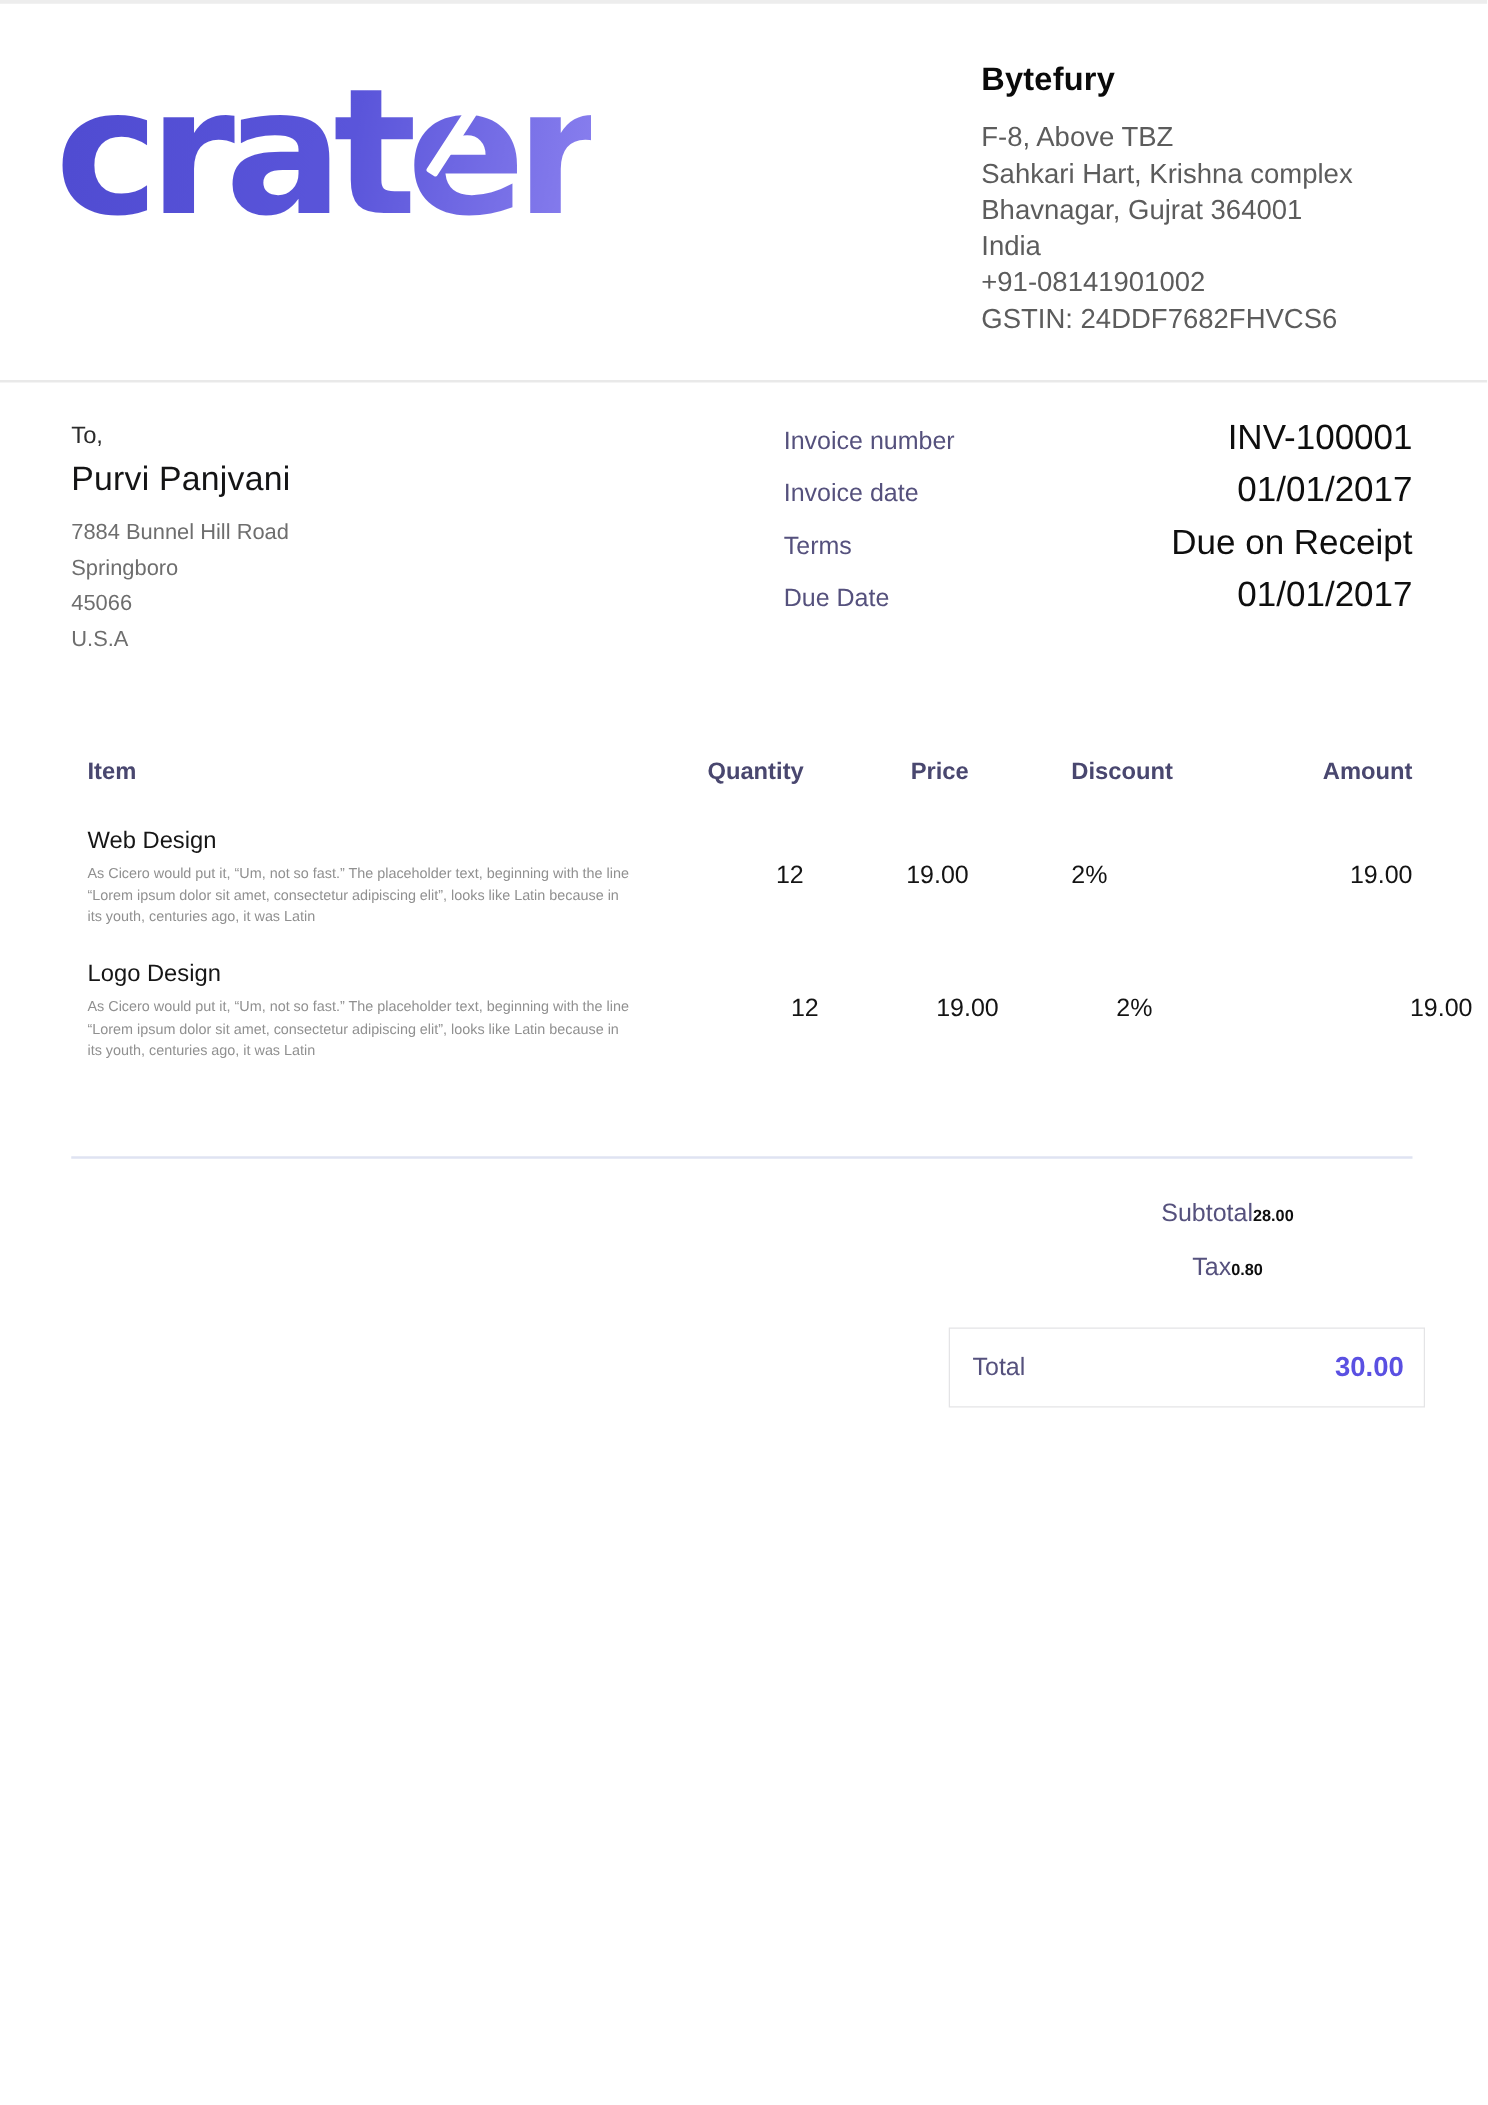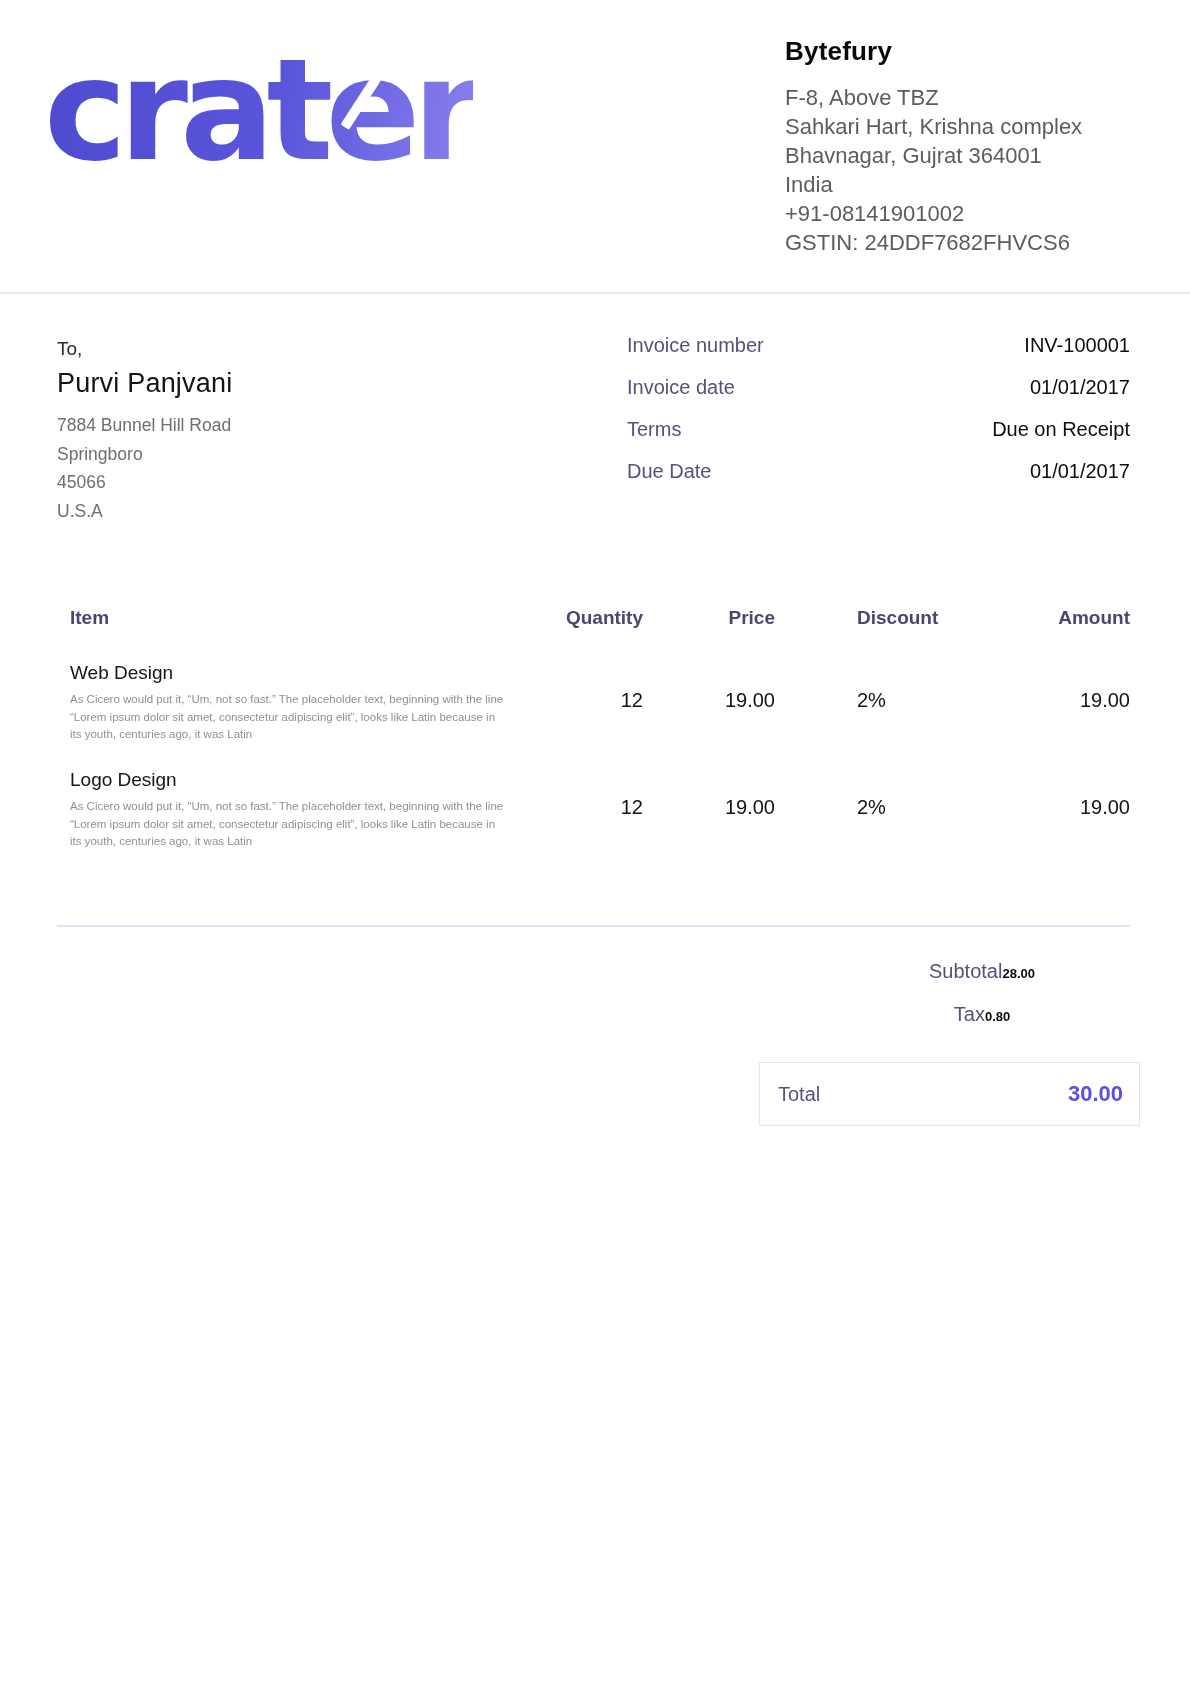--- a/index.html
+++ b/index.html
@@ -5,21 +5,21 @@
   * { margin:0; padding:0; box-sizing:border-box; }
   html,body { background:#ffffff; }
   body {
     font-family:"Liberation Sans", sans-serif;
     width:1190px; height:1684px; position:relative; color:#111;
   }
   .page { position:absolute; inset:0; background:#fff; overflow:hidden; }
   .top-strip { position:absolute; top:0; left:0; width:1190px; height:3px; background:#ededed; }
 
   
-  .header { position:absolute; top:0; left:0; width:1190px; height:294px; border-bottom:2px solid #e9e9e9; background:#fff; }
+  .header { position:absolute; top:12px; left:0; width:1190px; height:294px; border-bottom:2px solid #e9e9e9; background:#fff; }
   .logo { position:absolute; left:44px; top:36px; font-family:"DejaVu Sans", sans-serif;
           font-size:140px; line-height:150px; font-weight:700; letter-spacing:-8px;
           background:linear-gradient(100deg,#4f4bd1 0%,#5a55da 55%,#8a80ef 100%);
           -webkit-background-clip:text; background-clip:text; color:transparent; }
   .logo-cut { position:absolute; background:#ffffff; width:10px; border-radius:2px; }
   .cut1 { left:57px; top:52px; height:56px; transform:rotate(36deg); }
   .cut2 { left:12px; top:118px; height:52px; transform:rotate(36deg); }
   .cut3 { left:356px; top:72px; height:60px; transform:rotate(33deg); }
 
   .company { position:absolute; left:785px; top:36px; width:400px; }
@@ -29,33 +29,33 @@
   
   .bill-to { position:absolute; left:57px; top:338px; }
   .to-label { font-size:19px; color:#2b2b2b; margin-bottom:8px; }
   .customer-name { font-size:27px; font-weight:500; color:#141415; margin-bottom:12px; letter-spacing:.2px; }
   .cust-line { font-size:17.5px; color:#6e6e6e; line-height:28.5px; }
 
   
   .meta { position:absolute; left:627px; top:334px; width:503px; }
   .meta-row { display:flex; justify-content:space-between; align-items:baseline; height:42px; }
   .meta-label { font-size:20px; color:#55517d; }
-  .meta-value { font-size:20px; color:#0e0e0e; font-weight:500; }
+  .meta-value { font-size:28px; color:#0e0e0e; font-weight:500; }
 
   
   .tgrid { display:grid; grid-template-columns:470px 116px 132px 191px 164px; width:1073px; }
   .thead { position:absolute; left:57px; top:607px; }
   .th { font-size:19px; font-weight:700; color:#49476f; }
   .col-item { padding-left:13px; text-align:left; }
   .col-qty, .col-price, .col-amount { text-align:right; }
   .col-discount { text-align:left; padding-left:82px; }
 
   .item-row { position:absolute; left:57px; }
   .row-1 { top:660px; }
-  .row-2 { top:767px; }
+  .row-2 { top:767px;gap:12px; }
   .item-title { font-size:19px; font-weight:500; color:#161616; line-height:26px; }
   .item-desc { margin-top:5px; max-width:434px; font-size:11.5px; line-height:17.5px; color:#909090; }
   .cell-val { font-size:20px; font-weight:500; color:#141414; padding-top:29px; }
 
   
   .totals-divider { position:absolute; left:57px; top:925px; width:1073px; border-top:2px solid #dfe3f2; }
   .totals { position:absolute; right:60px; top:960px; width:296px; }
   .t-row { display:flex; justify-content:center; align-items:baseline; height:43px; }
   .t-label { font-size:20px; color:#55517d; }
   .t-value { font-size:13px; font-weight:700; color:#0d0d0d; }

